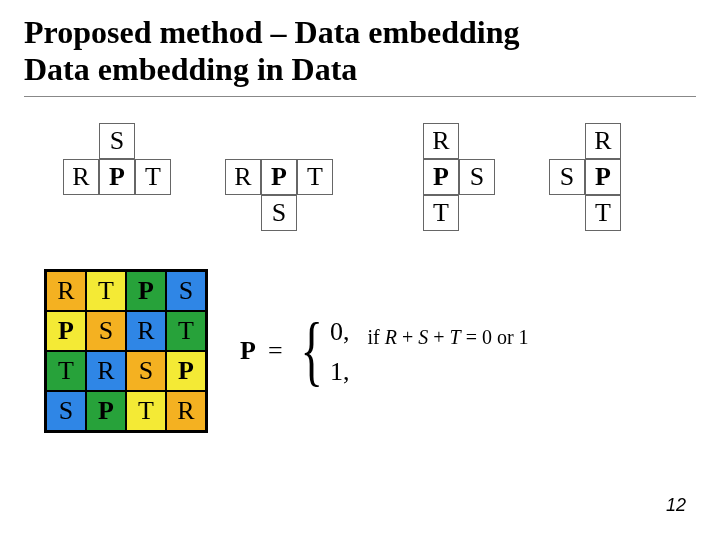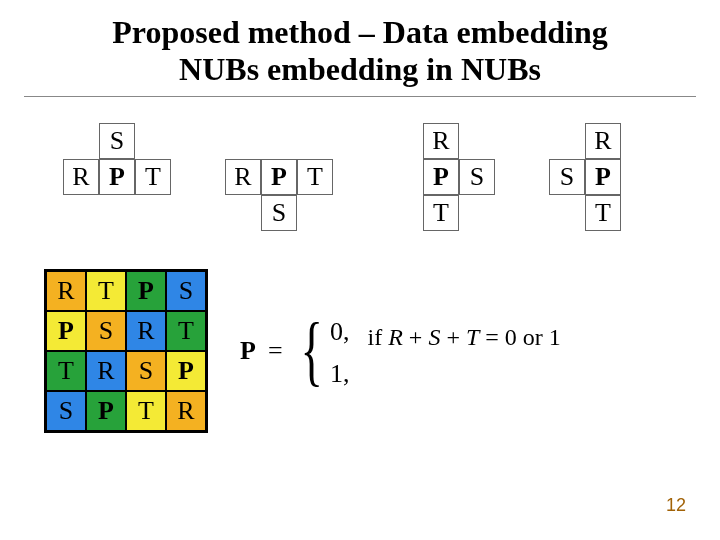--- a/index.html
+++ b/index.html
@@ -10,21 +10,20 @@
     background: #fff;
     font-family: "Times New Roman", Times, serif;
     color: #000;
   }
   .slide {
     position: relative;
     width: 720px;
     height: 540px;
     box-sizing: border-box;
     padding: 14px 24px 0 24px;
-    text-align: center;
   }
   .title {
     font-size: 32px;
     font-weight: bold;
     line-height: 1.15;
     margin: 0 0 8px 0;
   }
   .hr {
     border: none;
     border-top: 1px solid #888;
@@ -103,39 +102,40 @@
     margin-right: -6px;
   }
   .cases {
     display: grid;
     grid-template-columns: auto auto;
     column-gap: 18px;
     row-gap: 8px;
     align-items: center;
   }
   .cases .val { font-size: 26px; }
-  .cases .cond { font-size: 24px; margin-top: 12px; }
+  .cases .cond { font-size: 20px; margin-top: 12px; }
   .math-i { font-style: italic; }
 
   .pagenum {
     position: absolute;
     right: 34px;
     bottom: 24px;
     font-family: Arial, sans-serif;
     font-size: 18px;
-    color: #a16207;
+    color: #000000;
+    font-style: italic;
   }
 </style>
 </head>
 <body>
 
 <div class="slide">
   <h1 class="title">
     <span>Proposed method – Data embedding</span><br>
-    <span>NUBs embedding in NUBs</span>
+    <span>Data embedding in Data</span>
   </h1>
   <hr class="hr">
 
   <div class="row-nubs">
 
     <div class="nub-shape">
       <div class="cell"></div>
       <div class="cell box">S</div>
       <div class="cell"></div>
       <div class="cell box">R</div>

